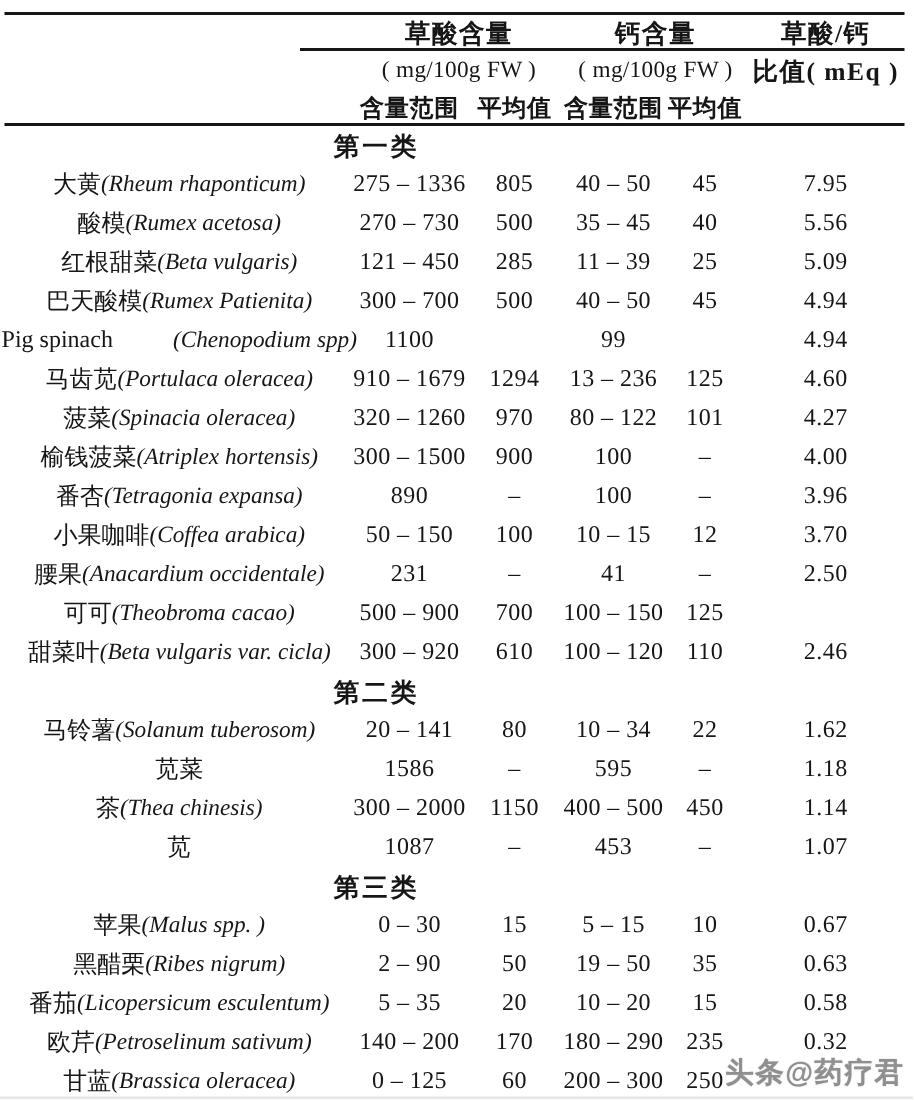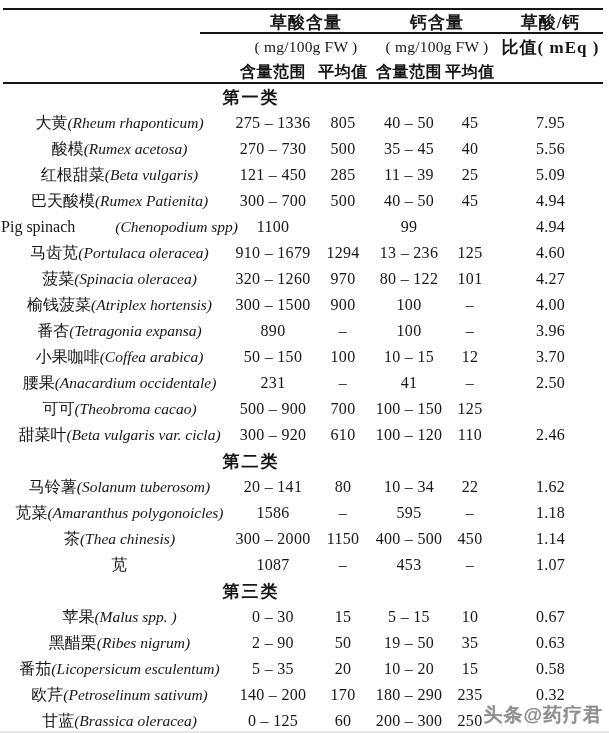--- a/index.html
+++ b/index.html
@@ -210,21 +210,20 @@
         <div class="" style="display: inline;">马铃薯</div>
         <div class="latin" style="display: inline;">(Solanum tuberosom)</div>
       </div>
       <div class="cell num">20 – 141</div>
       <div class="cell num">80</div>
       <div class="cell num">10 – 34</div>
       <div class="cell num">22</div>
       <div class="cell num">1.62</div>
       <div class="cell food">
         <div class="" style="display: inline;">苋菜</div>
-        <div class="latin" style="display: inline;">(Amaranthus polygonoicles)</div>
       </div>
       <div class="cell num">1586</div>
       <div class="cell num">–</div>
       <div class="cell num">595</div>
       <div class="cell num">–</div>
       <div class="cell num">1.18</div>
       <div class="cell food">
         <div class="" style="display: inline;">茶</div>
         <div class="latin" style="display: inline;">(Thea chinesis)</div>
       </div>

